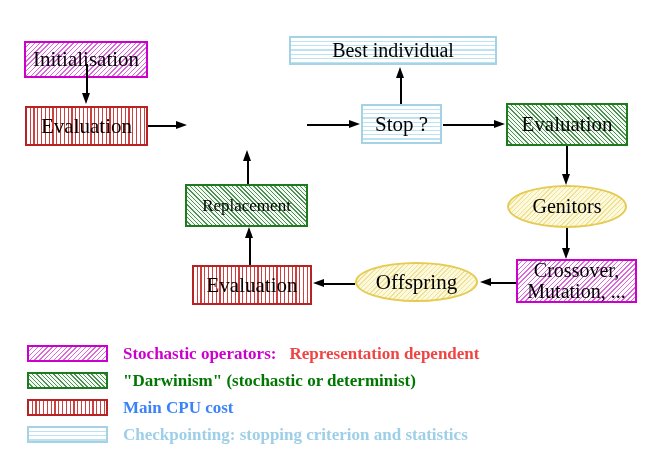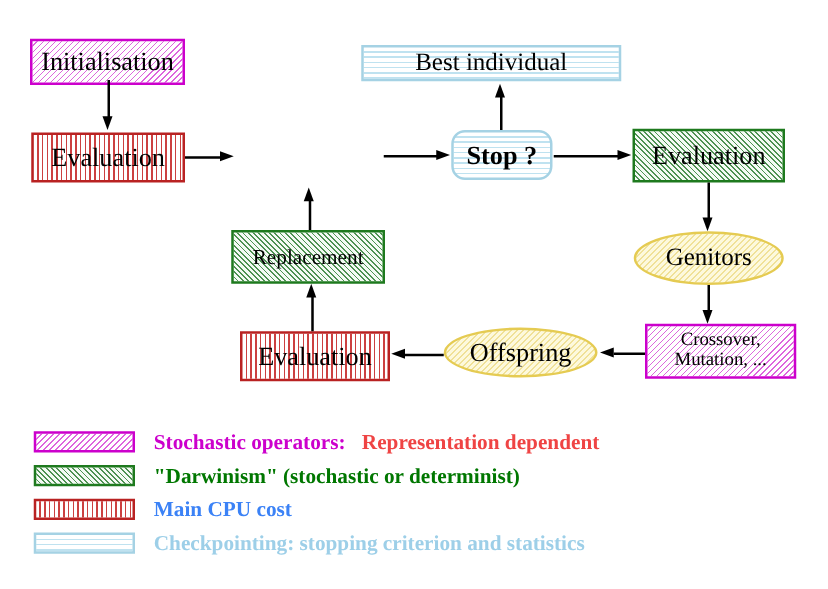--- a/index.html
+++ b/index.html
@@ -65,35 +65,35 @@
   .swatch{
     box-sizing:border-box;
     width:81px;height:17px;
     margin-right:15px;
     flex:0 0 auto;
     border-radius:0;
   }
   .fs21{font-size:21px;}
   .fs20{font-size:20px;}
   .fs17{font-size:17px;}
-  .fs15{font-size:15px;}
+  .fs15{font-size:20px;}
 </style>
 </head>
 <body>
 
 <div id="canvas">
 
-  <div class="node magenta-hatch fs21" style="left:24px;top:31px;width:124px;height:37px;">Initialisation</div>
+  <div class="node magenta-hatch fs21" style="left:24px;top:41px;width:124px;height:37px;">Initialisation</div>
 
   <div class="node red-stripes fs21" style="left:25px;top:106px;width:123px;height:40px;">Evaluation</div>
 
 
   <div class="node cyan-stripes fs20" style="left:289px;top:36px;width:208px;height:29px;">Best individual</div>
 
-  <div class="node cyan-stripes fs21" style="left:361px;top:104px;width:81px;height:40px;border-radius:11px;font-weight:bold;">Stop ?</div>
+  <div class="node cyan-stripes fs21" style="left:361px;top:104px;width:81px;height:40px;border-radius:0;">Stop ?</div>
 
   <div class="node green-hatch fs21" style="left:506px;top:103px;width:122px;height:43px;">Evaluation</div>
 
   <div class="node green-hatch fs17" style="left:185px;top:184px;width:123px;height:43px;">Replacement</div>
 
 
   <div class="node yellow-hatch fs20" style="left:507px;top:185px;width:120px;height:43px;">Genitors</div>
 
   <div class="node red-stripes fs21" style="left:192px;top:265px;width:120px;height:40px;">Evaluation</div>
 

